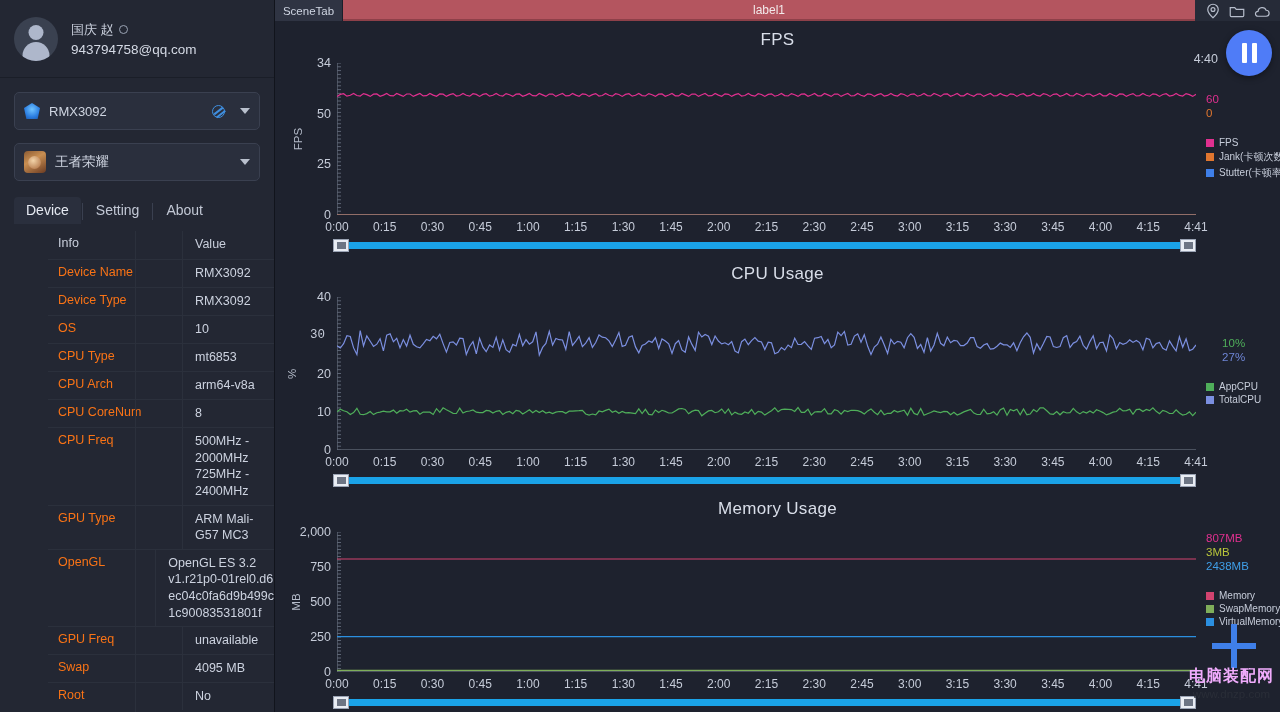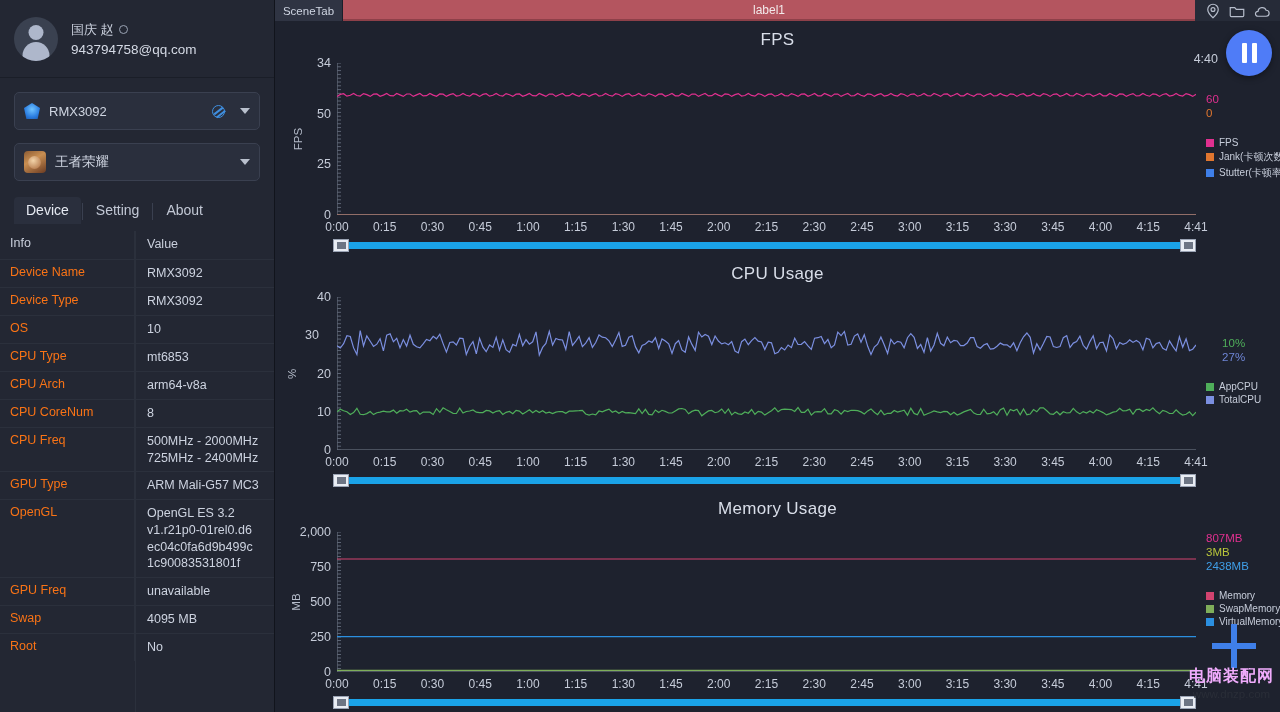--- a/index.html
+++ b/index.html
@@ -77,21 +77,21 @@
     background:#3f8fe0; transform:rotate(-38deg); box-shadow:0 4px 0 #3f8fe0;
   }
   .caret { width:0;height:0;border-left:5px solid transparent;border-right:5px solid transparent;
            border-top:6px solid #b9c0cd; flex:none; margin-left:4px;}
 
   #tabs { display:flex; margin: 16px 14px 0 14px; gap: 0; align-items:flex-end; }
   .tab { font-size:14px; color:#c2c8d5; padding:5px 12px 6px 12px; }
   .tab.active { background:#2a2f3d; border-radius:4px 4px 0 0; color:#e6eaf2; }
   .tab-div { width:1px; height:17px; background:#3a4050; margin:0 1px 4px 1px; }
 
-  #infotable { margin-top: 7px; flex:1; overflow:hidden; position:relative; }
+  #infotable { margin-top: 7px; flex:1; overflow:hidden; position:relative;padding-left:48px; }
   .irow { display:flex; border-top:1px solid #2b303c; min-height:28px; }
   .irow.head { border-top:none; }
   .icell-k {
     width:135px; padding:5px 0 5px 10px; color:#f97316; font-size:12.5px;
     border-right:1px solid #2b303c;
   }
   .icell-v { flex:1; padding:5px 0 5px 12px; color:#cdd3e0; font-size:12.5px; white-space:pre-line; line-height:1.33; }
   .irow.head .icell-k, .irow.head .icell-v { color:#c9cfdc; }
   #sideline { position:absolute; left:135px; top:0; bottom:0; width:1px; background:#2b303c; }
 
@@ -388,21 +388,21 @@
       </div>
     </div>
   <div class="chart" id="c-cpu">
     <div class="ch-title">CPU Usage</div>
   <div class="plot-wrap">
         <div class="ylabel" style="top: 84.5px;">%</div>
         <div class="yticks">
           <div class="ytick" style="top: 161px; right: 6px;">0</div>
           <div class="ytick" style="top: 122.75px; right: 6px;">10</div>
           <div class="ytick" style="top: 84.5px; right: 6px;">20</div>
-          <div class="ytick" style="top: 46.25px; right: 18px;">30</div>
+          <div class="ytick" style="top: 46.25px; right: 12px; font-family: Liberation Mono, monospace;">30</div>
           <div class="ytick" style="top: 8px; right: 6px;">40</div>
         </div>
         <svg width="859" height="153" style="position: absolute; left: 62px; top: 8px;">
           <path d="M0,0 L0,153 L859,153" stroke="#77808f" fill="none" stroke-width="1"></path>
           <line x1="0" x2="4" y1="0" y2="0" stroke="#5d6575" stroke-width="1"></line>
           <line x1="0" x2="4" y1="3.825" y2="3.825" stroke="#5d6575" stroke-width="1"></line>
           <line x1="0" x2="4" y1="7.65" y2="7.65" stroke="#5d6575" stroke-width="1"></line>
           <line x1="0" x2="4" y1="11.475" y2="11.475" stroke="#5d6575" stroke-width="1"></line>
           <line x1="0" x2="4" y1="15.3" y2="15.3" stroke="#5d6575" stroke-width="1"></line>
           <line x1="0" x2="4" y1="19.125" y2="19.125" stroke="#5d6575" stroke-width="1"></line>

